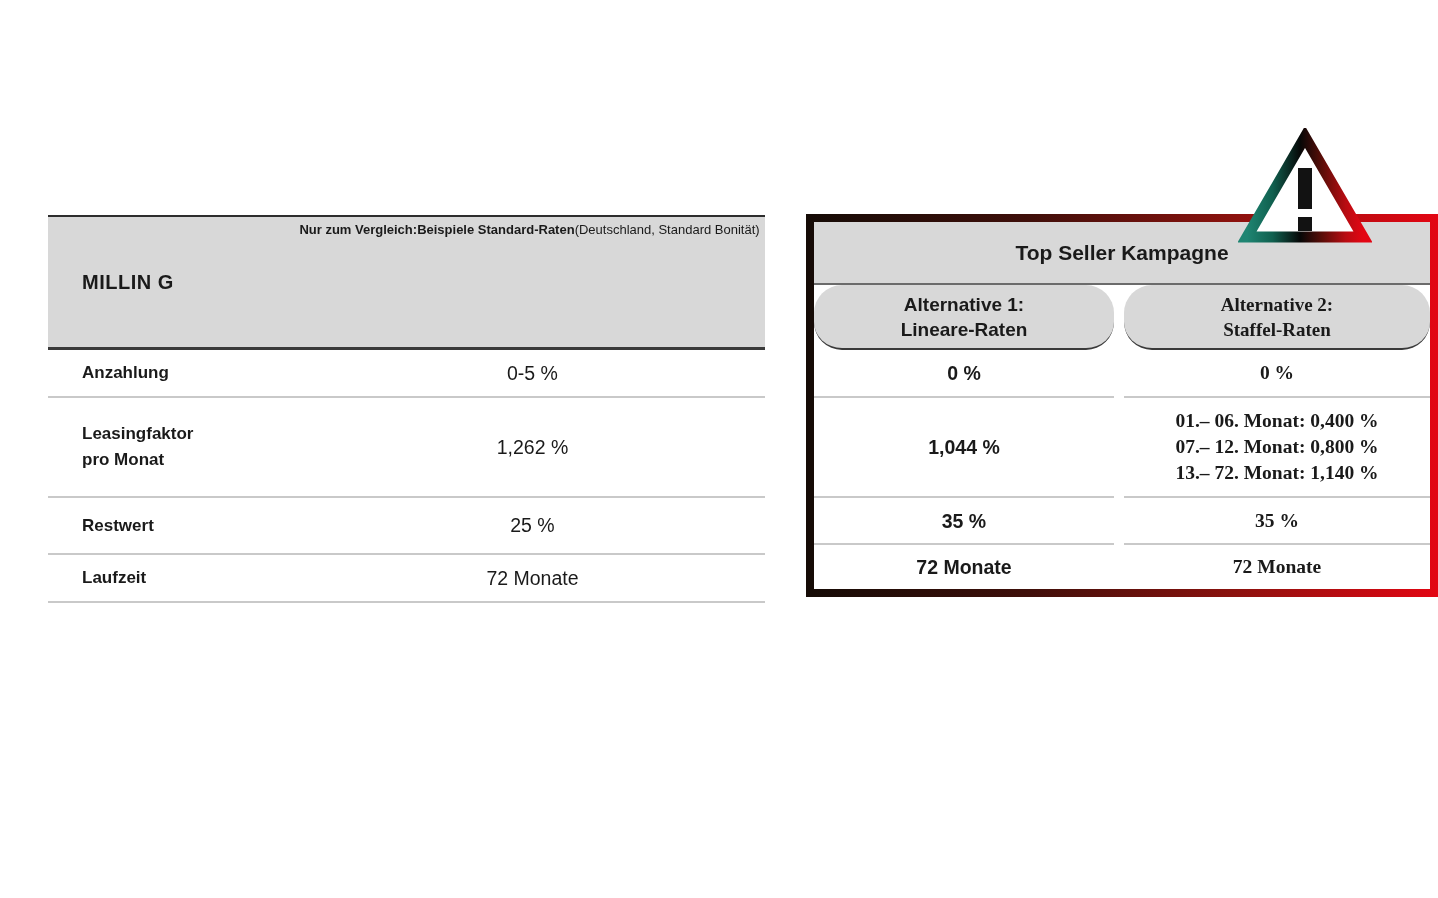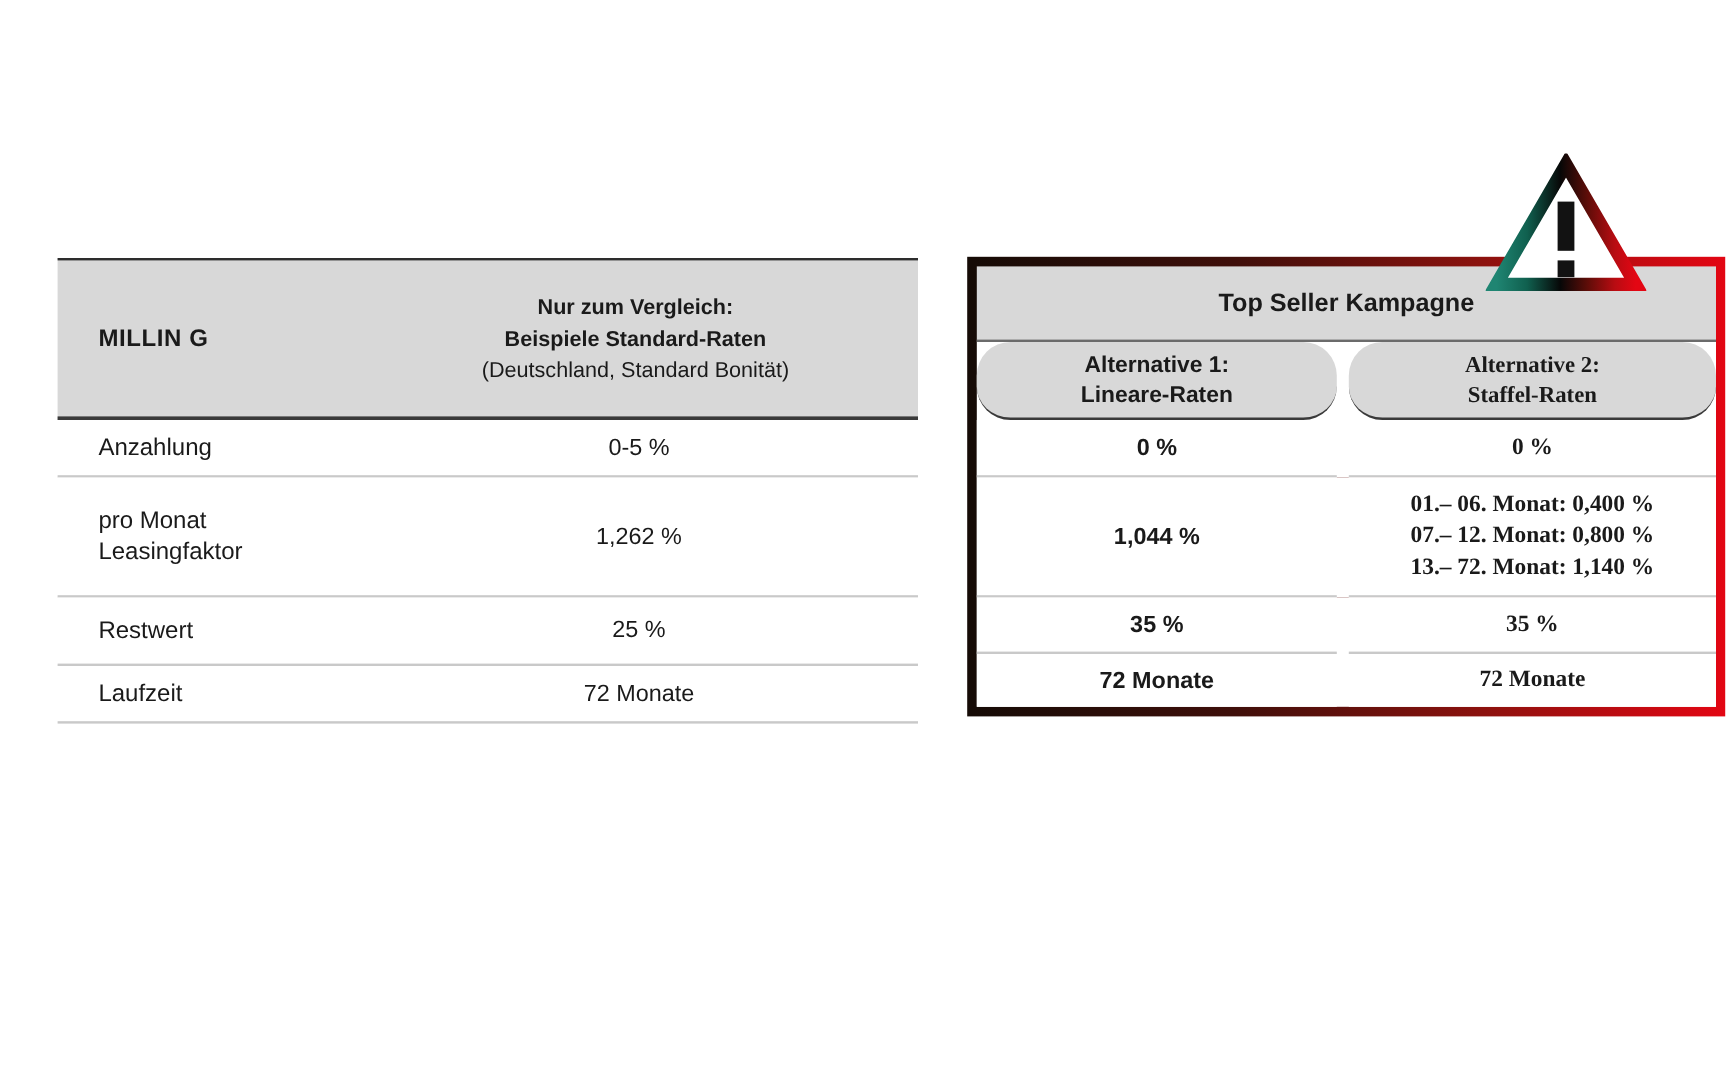--- a/index.html
+++ b/index.html
@@ -14,30 +14,30 @@
   .lt-header{
     box-sizing:border-box;height:135px;background:#d8d8d8;position:relative;
     border-top:2px solid #2d2d2d;border-bottom:3px solid #3a3a3a;
   }
   .brand{
     position:absolute;left:34px;top:0;bottom:0;display:flex;align-items:center;
     font-weight:bold;font-size:20px;letter-spacing:.5px;
   }
   .cmp{
     position:absolute;left:250px;right:4px;top:0;bottom:0;
-    display:flex;flex-direction:column;justify-content:center;
-    text-align:center;font-size:18px;line-height:26px;
+    display:flex;flex-direction:row;justify-content:center;
+    text-align:center;font-size:13px;line-height:26px;
   }
   .bold{font-weight:bold;}
   .lt-row{box-sizing:border-box;display:flex;border-bottom:2px solid #c9c9c9;background:#fff;}
   .h48{height:48px}.h100{height:100px}.h47{height:57px}
   .lt-label{
     width:252px;box-sizing:border-box;padding-left:34px;
     display:flex;flex-direction:column;justify-content:center;
-    font-weight:normal;font-size:20px;line-height:26px;
+    font-weight:bold;font-size:17px;line-height:26px;
   }
   .lt-value{flex:1;display:flex;align-items:center;justify-content:center;font-size:19.5px;}
 
   
   .frame{
     position:absolute;left:806px;top:214px;width:632px;height:383px;
     box-sizing:border-box;padding:8px;
     background:linear-gradient(90deg,#150b06 0%,#3f0f0a 35%,#8c120e 68%,#e30613 100%);
   }
   .frame-inner{width:100%;height:100%;display:flex;flex-direction:column;background:transparent;}
@@ -85,22 +85,22 @@
 
     <div class="lt-row h48">
       <div class="lt-label">
         <span>Anzahlung</span>
       </div>
       <div class="lt-value">0-5 %</div>
     </div>
 
     <div class="lt-row h100">
       <div class="lt-label">
+        <span>Leasingfaktor</span>
         <span>pro Monat</span>
-        <span>Leasingfaktor</span>
       </div>
       <div class="lt-value">1,262 %</div>
     </div>
 
     <div class="lt-row h47">
       <div class="lt-label">
         <span>Restwert</span>
       </div>
       <div class="lt-value">25 %</div>
     </div>

